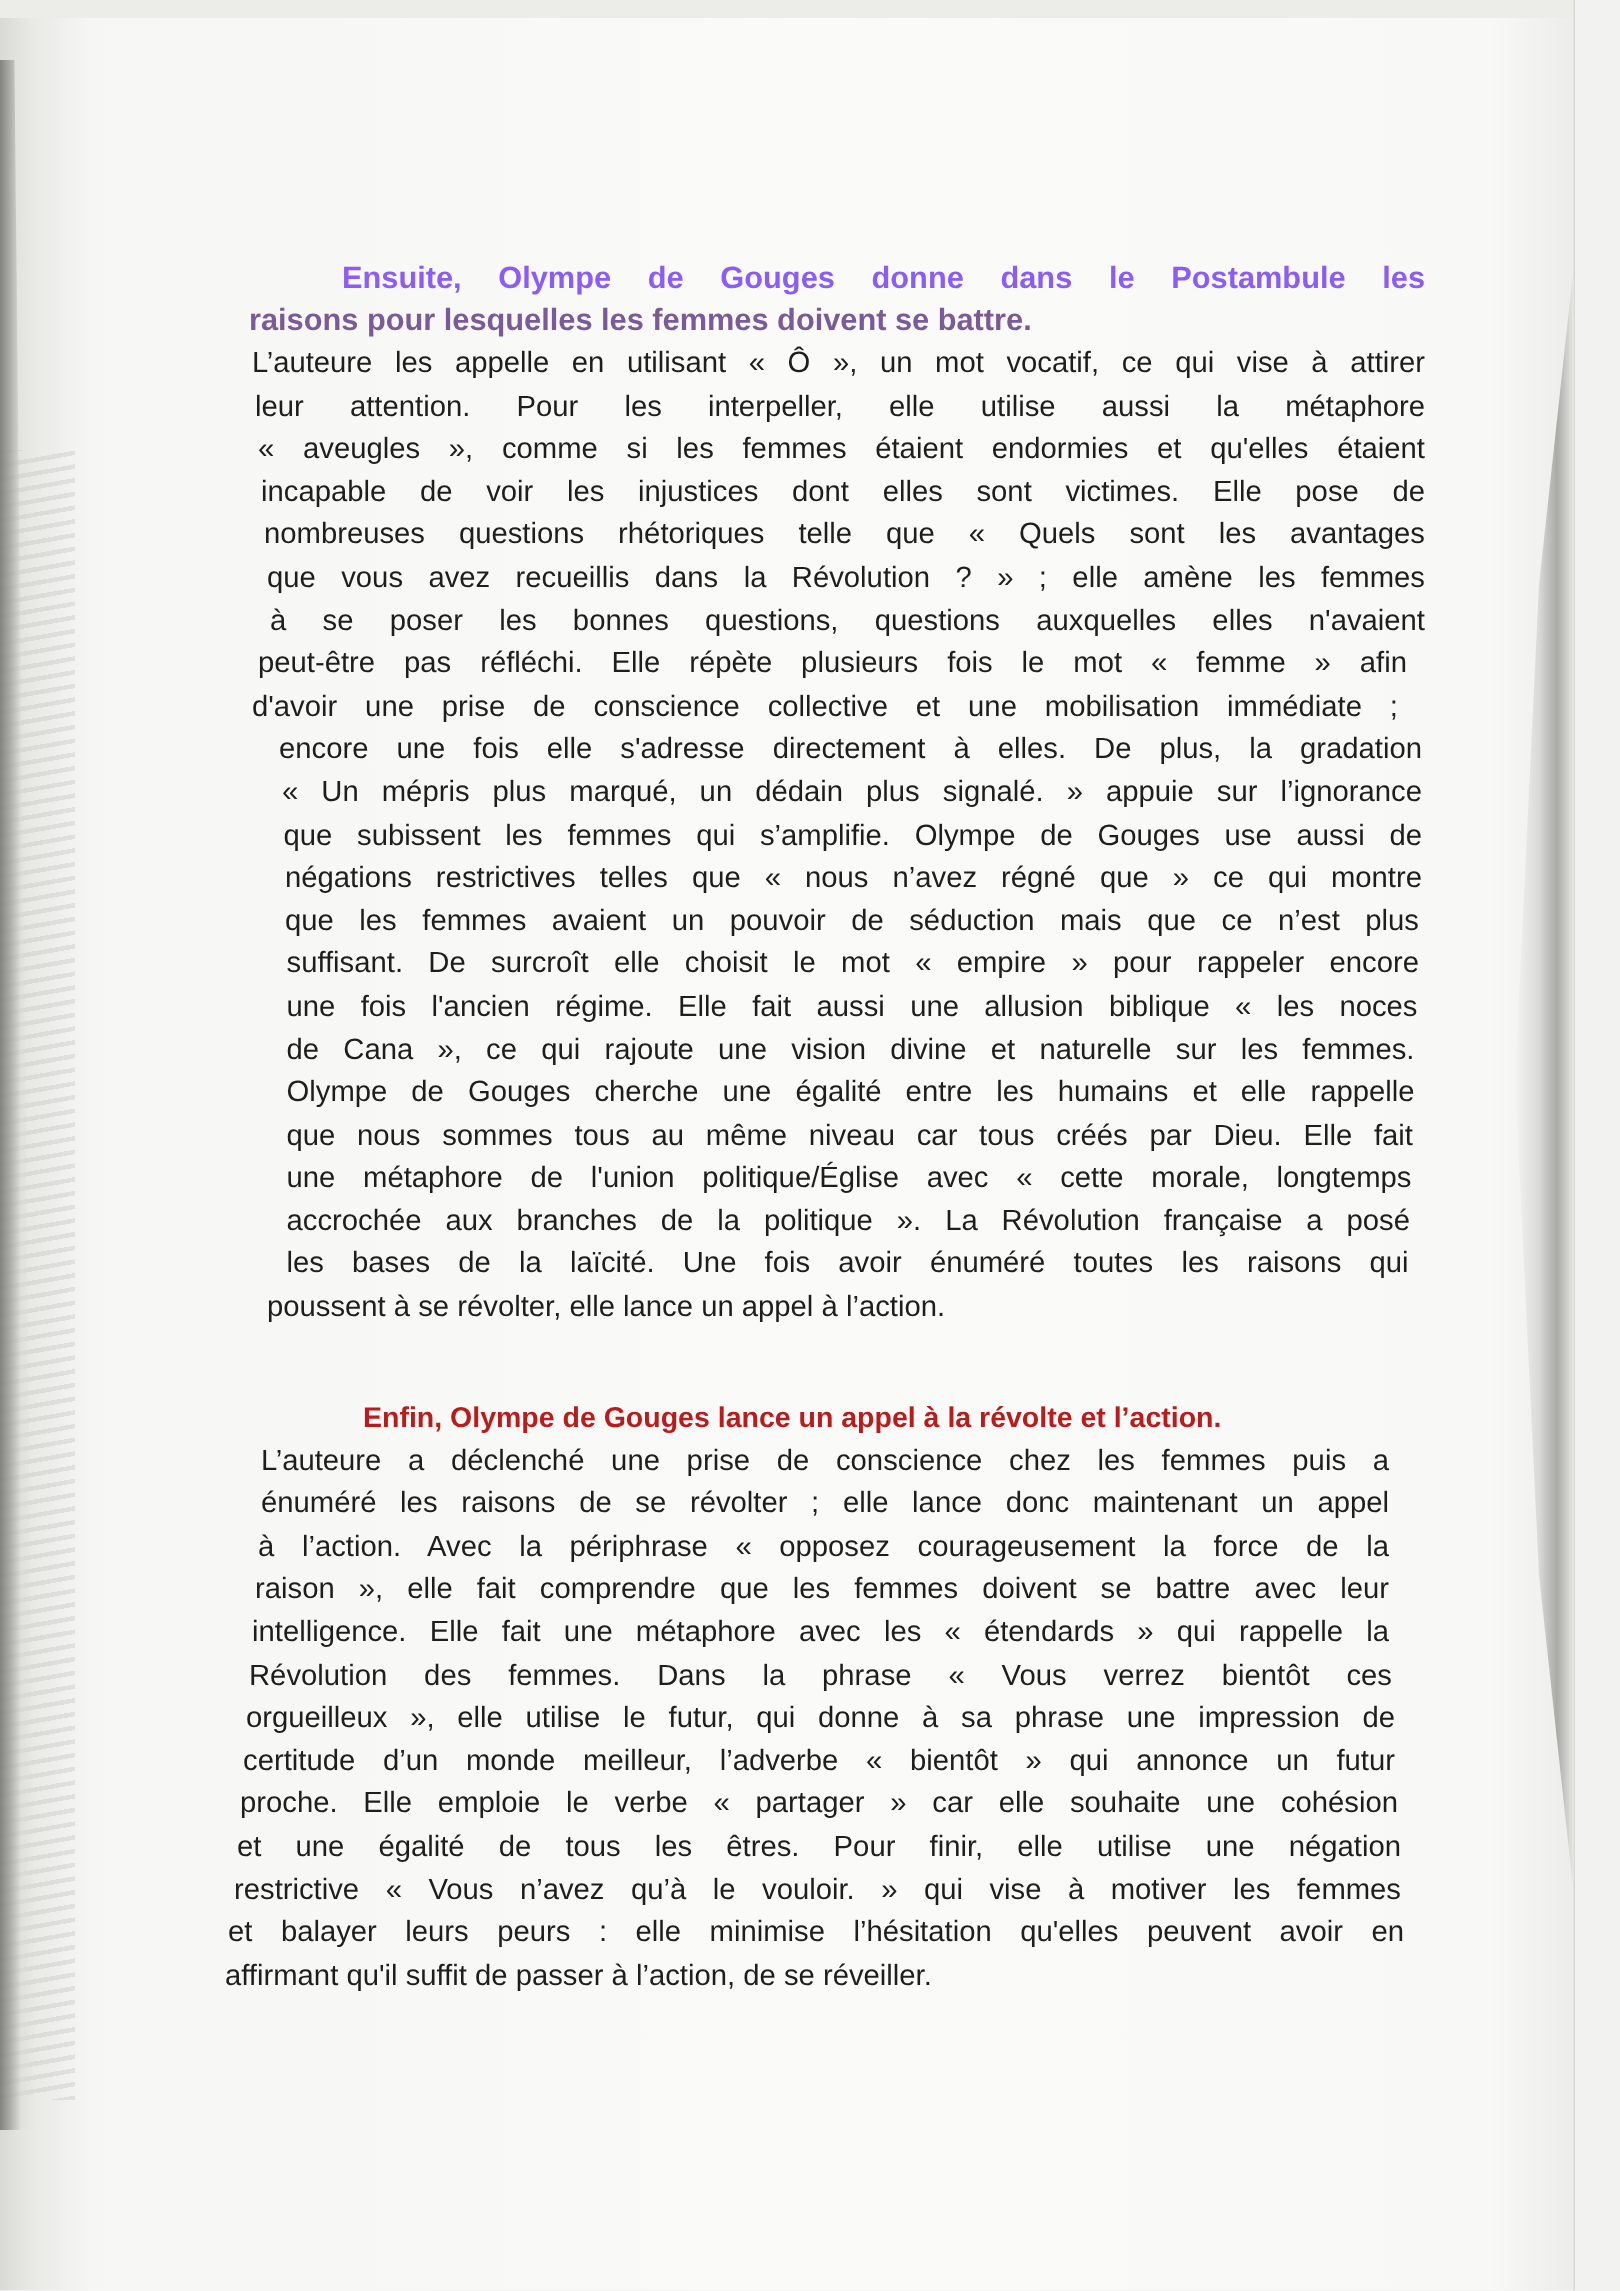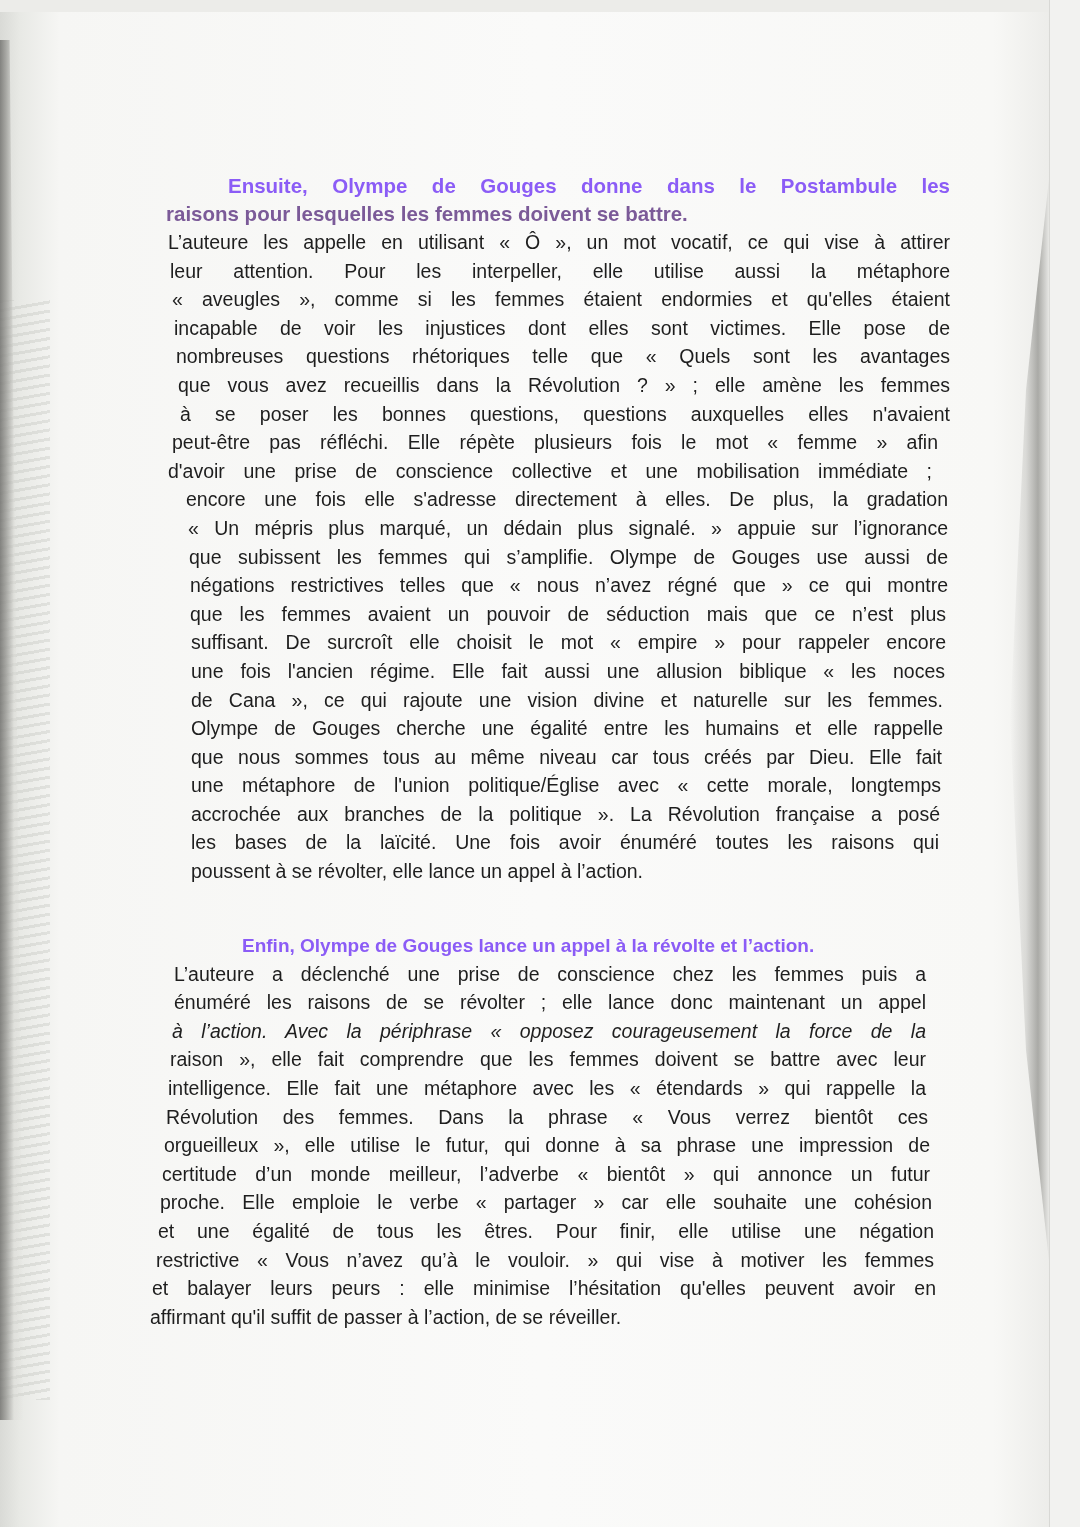--- a/index.html
+++ b/index.html
@@ -82,21 +82,21 @@
     .heading-1 {
       color: #8b5cf6;
       padding-left: 78px;
       text-align: justify;
     }
     .heading-1-l2 {
       color: #7b5a98;
       padding-left: 16px;
     }
     .heading-2 {
-      color: #8b5cf6;
+      color: #b91c1c;
       font-size: 19px;
       padding-left: 92px;
     }
     .para {
       margin: 0;
       text-align: justify;
       text-align-last: left;
     }
     .line {
       display: block;
@@ -146,34 +146,34 @@
       <span class="line" style="margin-left:22px;width:758px;">négations restrictives telles que « nous n’avez régné que » ce qui montre</span>
       <span class="line" style="margin-left:22px;width:756px;">que les femmes avaient un pouvoir de séduction mais que ce n’est plus</span>
       <span class="line" style="margin-left:23px;width:755px;">suffisant. De surcroît elle choisit le mot « empire » pour rappeler encore</span>
       <span class="line" style="margin-left:23px;width:754px;">une fois l'ancien régime. Elle fait aussi une allusion biblique « les noces</span>
       <span class="line" style="margin-left:23px;width:752px;">de Cana », ce qui rajoute une vision divine et naturelle sur les femmes.</span>
       <span class="line" style="margin-left:23px;width:752px;">Olympe de Gouges cherche une égalité entre les humains et elle rappelle</span>
       <span class="line" style="margin-left:23px;width:751px;">que nous sommes tous au même niveau car tous créés par Dieu. Elle fait</span>
       <span class="line" style="margin-left:23px;width:750px;">une métaphore de l'union politique/Église avec « cette morale, longtemps</span>
       <span class="line" style="margin-left:23px;width:749px;">accrochée aux branches de la politique ». La Révolution française a posé</span>
       <span class="line" style="margin-left:23px;width:748px;">les bases de la laïcité. Une fois avoir énuméré toutes les raisons qui</span>
-      <span class="line last" style="margin-left:23px;width:748px;">poussent à se révolter, elle lance un appel à l’action.</span>
+      <span class="line last" style="margin-left:10px;width:748px;">poussent à se révolter, elle lance un appel à l’action.</span>
     </div>
   </section>
 
   <div class="gap"></div>
 
   <section>
     <p class="heading heading-2">
       <span class="line last">Enfin, Olympe de Gouges lance un appel à la révolte et l’action.</span>
     </p>
     <div class="para p2">
       <span class="line" style="margin-left:24px;width:752px;">L’auteure a déclenché une prise de conscience chez les femmes puis a</span>
       <span class="line" style="margin-left:24px;width:752px;">énuméré les raisons de se révolter ; elle lance donc maintenant un appel</span>
-      <span class="line" style="margin-left:22px;width:754px;font-style:italic;">à l’action. Avec la périphrase « opposez courageusement la force de la</span>
+      <span class="line" style="margin-left:22px;width:754px;">à l’action. Avec la périphrase « opposez courageusement la force de la</span>
       <span class="line" style="margin-left:20px;width:756px;">raison », elle fait comprendre que les femmes doivent se battre avec leur</span>
       <span class="line" style="margin-left:18px;width:758px;">intelligence. Elle fait une métaphore avec les « étendards » qui rappelle la</span>
       <span class="line" style="margin-left:16px;width:762px;">Révolution des femmes. Dans la phrase « Vous verrez bientôt ces</span>
       <span class="line" style="margin-left:14px;width:766px;">orgueilleux », elle utilise le futur, qui donne à sa phrase une impression de</span>
       <span class="line" style="margin-left:12px;width:768px;">certitude d’un monde meilleur, l’adverbe « bientôt » qui annonce un futur</span>
       <span class="line" style="margin-left:10px;width:772px;">proche. Elle emploie le verbe « partager » car elle souhaite une cohésion</span>
       <span class="line" style="margin-left:8px;width:776px;">et une égalité de tous les êtres. Pour finir, elle utilise une négation</span>
       <span class="line" style="margin-left:6px;width:778px;">restrictive « Vous n’avez qu’à le vouloir. » qui vise à motiver les femmes</span>
       <span class="line" style="margin-left:2px;width:784px;">et balayer leurs peurs : elle minimise l’hésitation qu'elles peuvent avoir en</span>
       <span class="line last" style="margin-left:0px;width:786px;">affirmant qu'il suffit de passer à l’action, de se réveiller.</span>

